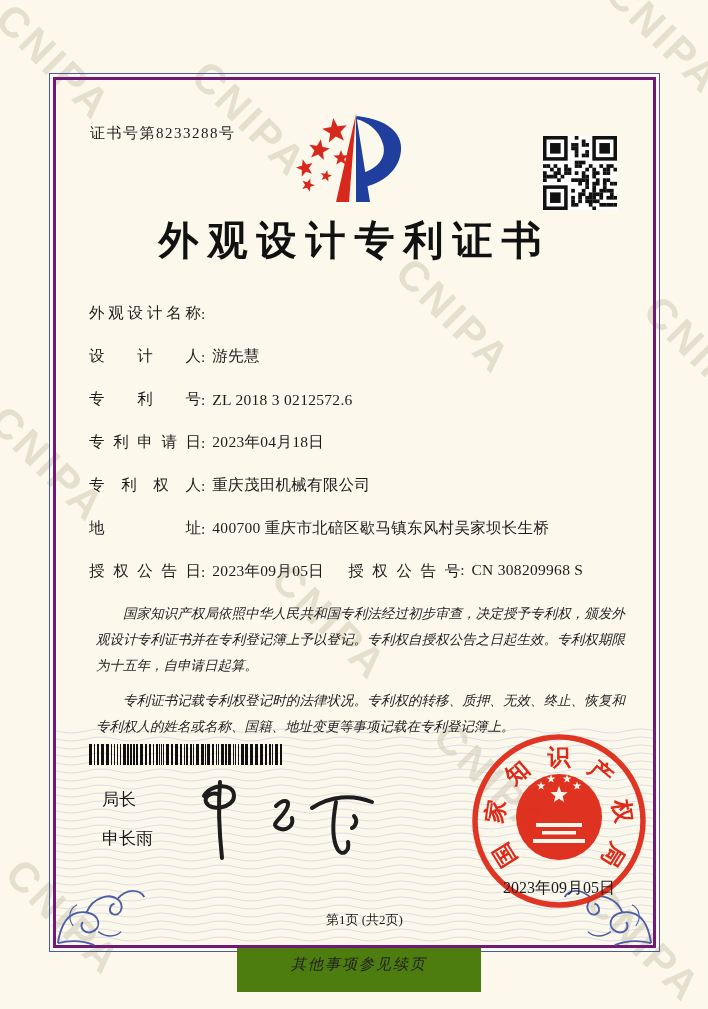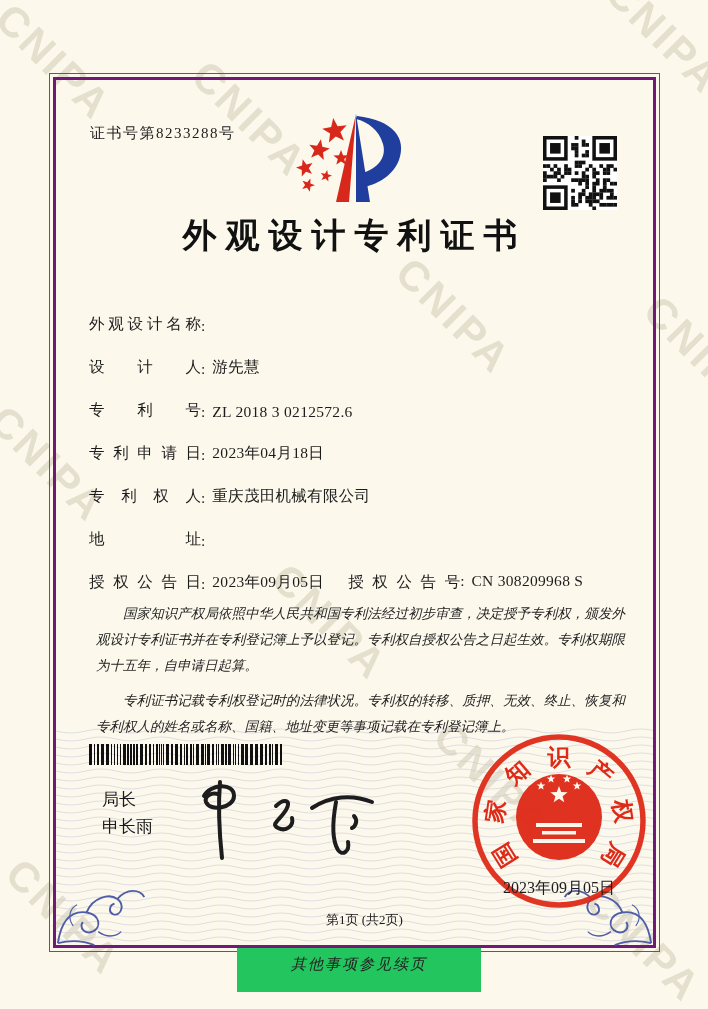--- a/index.html
+++ b/index.html
@@ -14,38 +14,38 @@
       border:3px solid #701a75;z-index:1;}
   .cert-frame::before{content:"";position:absolute;inset:-7px;border:1px solid #4a5aa0;pointer-events:none;}
   .waves{position:absolute;left:0;top:645px;width:597px;height:220px;z-index:0;}
   .flourish{position:absolute;width:96px;height:96px;z-index:2;}
   .fl-left{left:-2px;bottom:-2px;}
   .fl-right{right:-2px;bottom:-2px;transform:scaleX(-1);}
   .cert-no{position:absolute;left:34px;top:44px;font-size:15px;letter-spacing:1.5px;z-index:3;}
   .logo-box{position:absolute;left:237px;top:30px;width:130px;height:100px;z-index:3;}
   .qr-box{position:absolute;left:487px;top:56px;width:74px;height:74px;background:#fff;z-index:3;}
   .cert-title{position:absolute;left:0;top:133px;width:100%;text-align:center;
-      font-size:34px;font-weight:bold;letter-spacing:9px;color:#111;z-index:3;}
+      font-size:40px;font-weight:bold;letter-spacing:9px;color:#111;z-index:3;}
   .fields{position:absolute;left:33px;top:212px;right:20px;z-index:3;font-size:15.5px;}
-  .frow{height:43px;display:flex;align-items:flex-end;white-space:nowrap;}
+  .frow{height:43px;display:flex;align-items:center;white-space:nowrap;}
   .flabel{display:inline-block;width:112px;text-align:justify;text-align-last:justify;}
   .fcolon{margin-right:7px;}
   .fvalue{letter-spacing:0.3px;}
   .pair2{margin-left:24px;display:flex;}
   .paras{position:absolute;left:40px;right:28px;top:512px;z-index:3;
       font-size:13.5px;line-height:26px;font-style:italic;color:#222;text-align:justify;}
   .paras p{margin:9px 0 2px 0;text-indent:2em;}
   .barcode{position:absolute;left:33px;top:664px;z-index:3;}
   .signer{position:absolute;left:46px;top:708px;z-index:3;
       font-family:"Liberation Sans", sans-serif;font-size:17px;color:#1a1a1a;}
-  .signer div{margin-bottom:4px;}
+  .signer div{margin-bottom:16px;}
   .signature{position:absolute;left:128px;top:692px;z-index:4;}
   .seal{position:absolute;left:398px;top:653px;z-index:4;}
   .page-ind{position:absolute;left:10px;top:831px;width:100%;text-align:center;font-size:13px;z-index:3;}
-  .foot-tab{position:absolute;left:237px;top:948px;width:244px;height:44px;background:#22c55e;
+  .foot-tab{position:absolute;left:237px;top:948px;width:244px;height:44px;background:#4d7c0f;
       z-index:2;text-align:center;}
   .foot-tab span{display:inline-block;margin-top:7px;font-size:15px;font-style:italic;color:#222;letter-spacing:2px;}
 </style>
 </head>
 <body>
 
 <div class="page">
 
   <div class="wm" style="left:-18px;top:38px;">CNIPA</div>
   <div class="wm" style="left:178px;top:95px;">CNIPA</div>
@@ -279,20 +279,21 @@
         <span class="fvalue">2023年04月18日</span>
       </div>
       <div class="frow">
         <span class="flabel">专利权人</span>
           <span class="fcolon">:</span>
         <span class="fvalue">重庆茂田机械有限公司</span>
       </div>
       <div class="frow">
         <span class="flabel">地址</span>
           <span class="fcolon">:</span>
+        <span class="fvalue">400700 重庆市北碚区歇马镇东风村吴家坝长生桥</span>
       </div>
       <div class="frow">
         <span class="flabel">授权公告日</span>
           <span class="fcolon">:</span>
         <span class="fvalue">2023年09月05日</span>
         <span class="pair2">
           <span class="flabel">授权公告号</span>
             <span class="fcolon">:</span>
           <span class="fvalue">CN 308209968 S</span>
         </span>

